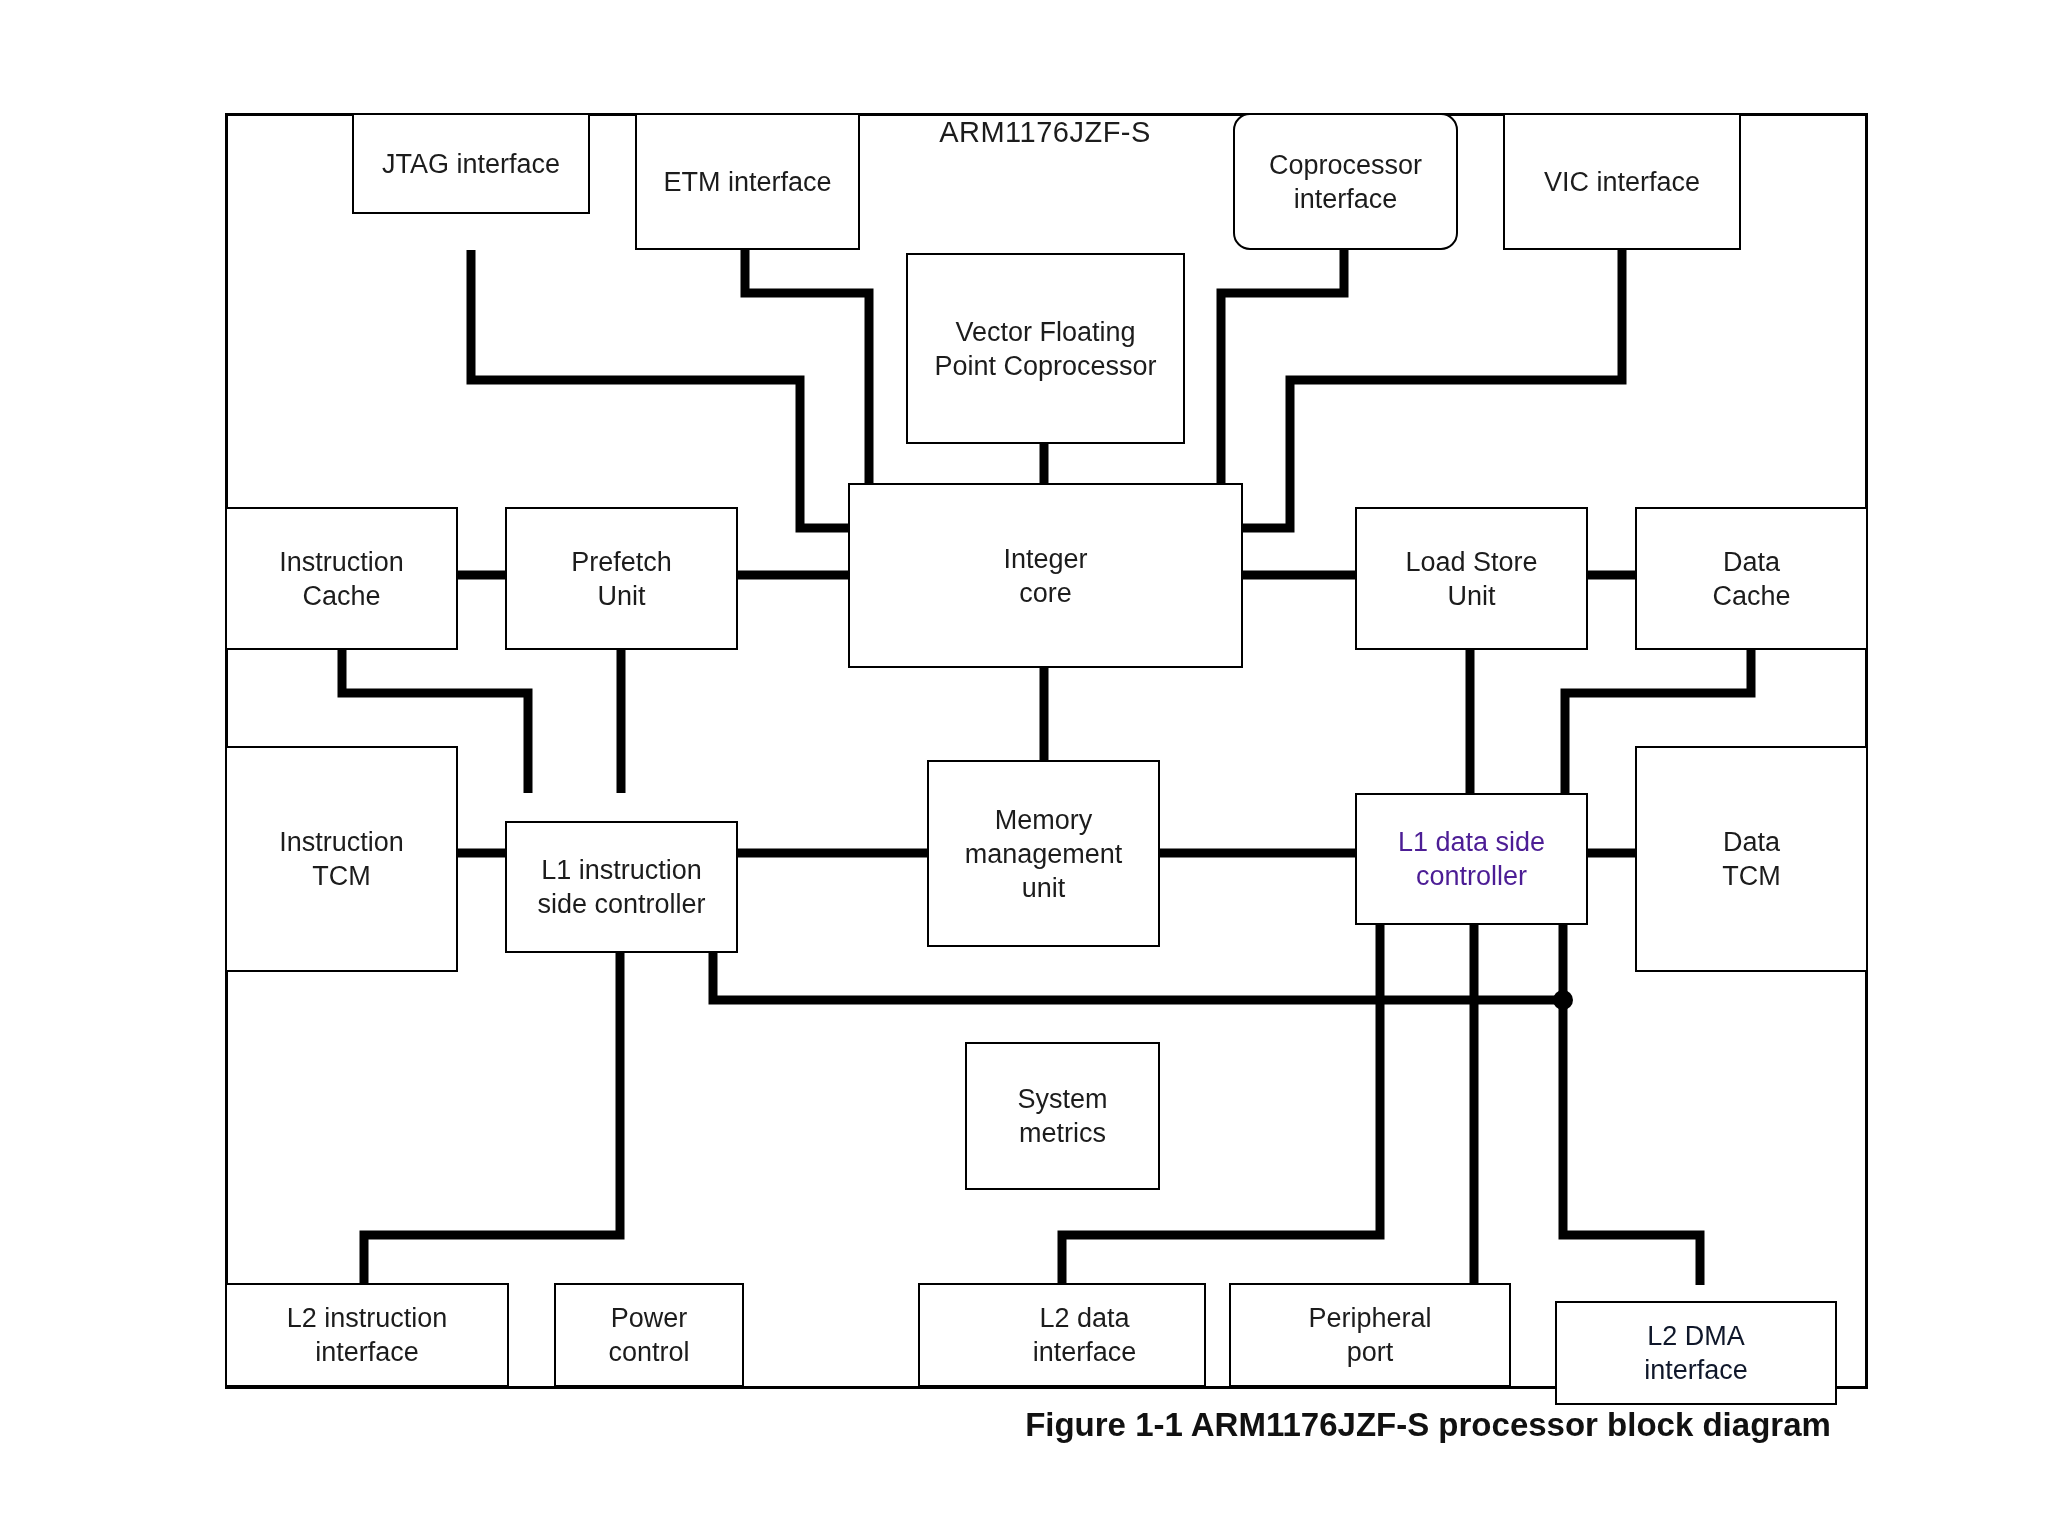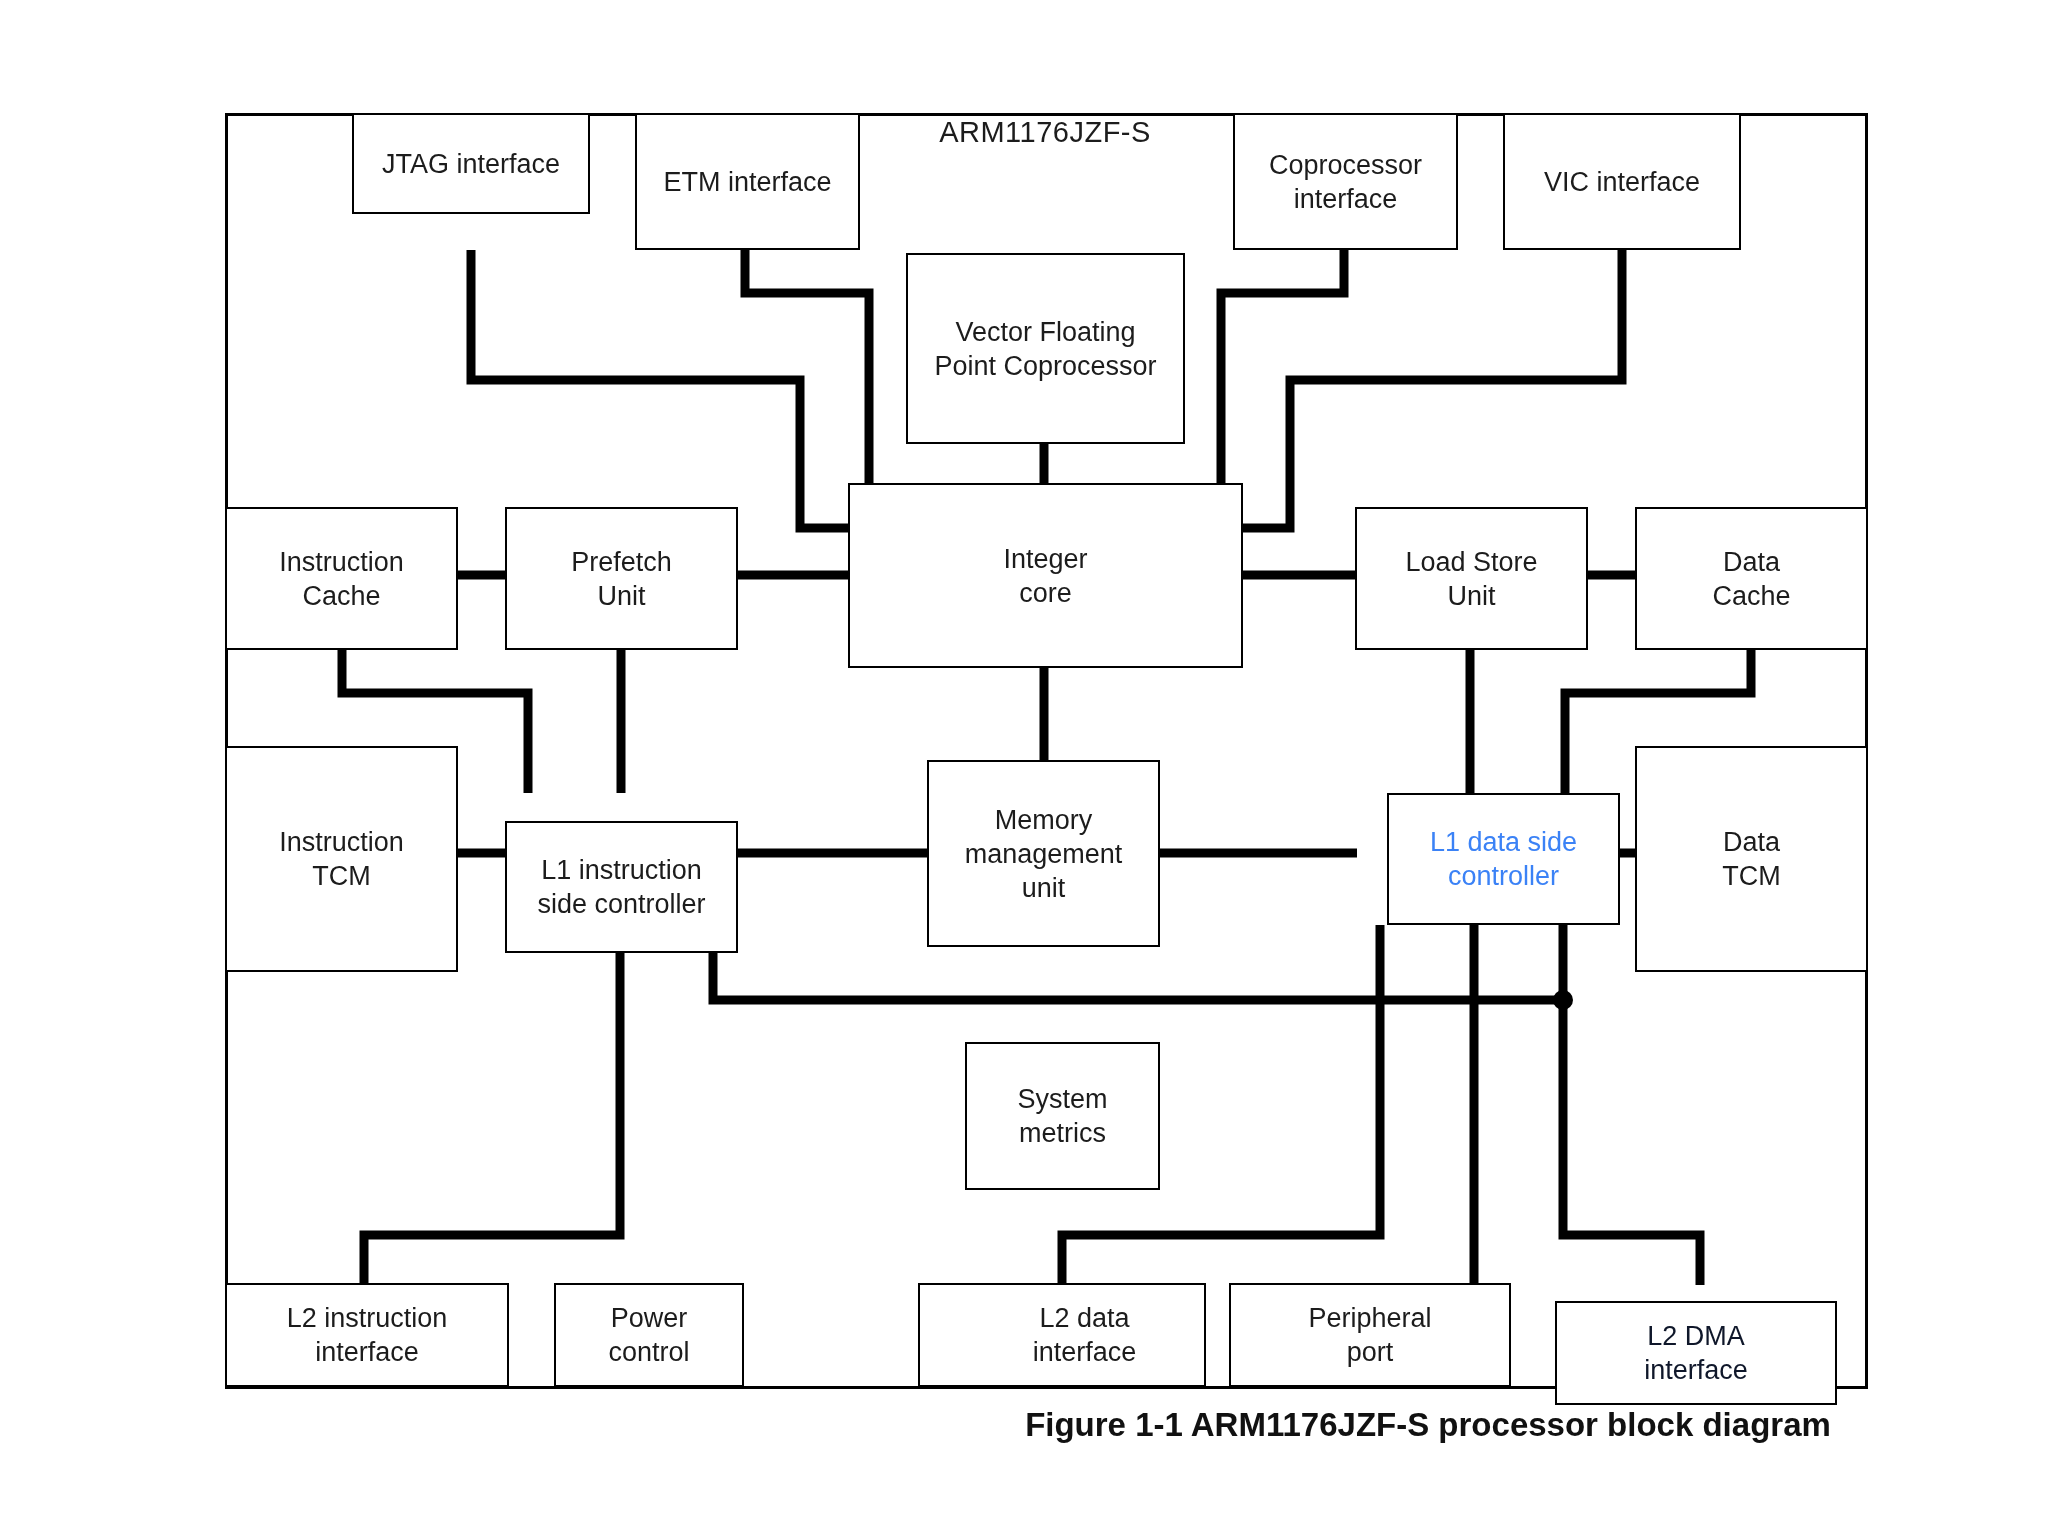--- a/index.html
+++ b/index.html
@@ -87,21 +87,21 @@
       <path d="M1563 925 L1563 1235 L1700 1235 L1700 1285" fill="none" stroke="#000000" stroke-width="9" stroke-linecap="butt" stroke-linejoin="miter"></path>
       <path d="M1380 925 L1380 1235 L1062 1235 L1062 1285" fill="none" stroke="#000000" stroke-width="9" stroke-linecap="butt" stroke-linejoin="miter"></path>
       <path d="M1474 925 L1474 1285" fill="none" stroke="#000000" stroke-width="9" stroke-linecap="butt" stroke-linejoin="miter"></path>
       <circle cx="1563" cy="1000" r="10" fill="#000000"></circle>
     </svg>
   <div id="outer-frame" style="left: 225px; top: 113px; width: 1643px; height: 1276px; border-color: rgb(0, 0, 0);"></div>
   <div id="diagram-title">ARM1176JZF-S</div>
   <div id="blocks">
       <div class="block" style="left: 352px; top: 113px; width: 238px; height: 101px; color: rgb(28, 28, 28);">JTAG interface</div>
       <div class="block" style="left: 635px; top: 113px; width: 225px; height: 137px; color: rgb(28, 28, 28);">ETM interface</div>
-      <div class="block" style="left: 1233px; top: 113px; width: 225px; height: 137px; color: rgb(28, 28, 28);">Coprocessor
+      <div class="block" style="left: 1233px; top: 113px; width: 225px; height: 137px; color: rgb(28, 28, 28); border-radius: 17px;">Coprocessor
 interface</div>
       <div class="block" style="left: 1503px; top: 113px; width: 238px; height: 137px; color: rgb(28, 28, 28);">VIC interface</div>
       <div class="block" style="left: 906px; top: 253px; width: 279px; height: 191px; color: rgb(28, 28, 28);">Vector Floating
 Point Coprocessor</div>
       <div class="block" style="left: 225px; top: 507px; width: 233px; height: 143px; color: rgb(28, 28, 28);">Instruction
 Cache</div>
       <div class="block" style="left: 505px; top: 507px; width: 233px; height: 143px; color: rgb(28, 28, 28);">Prefetch
 Unit</div>
       <div class="block" style="left: 848px; top: 483px; width: 395px; height: 185px; color: rgb(28, 28, 28);">Integer
 core</div>
@@ -109,21 +109,21 @@
 Unit</div>
       <div class="block" style="left: 1635px; top: 507px; width: 233px; height: 143px; color: rgb(28, 28, 28);">Data
 Cache</div>
       <div class="block" style="left: 225px; top: 746px; width: 233px; height: 226px; color: rgb(28, 28, 28);">Instruction
 TCM</div>
       <div class="block" style="left: 505px; top: 793px; width: 233px; height: 132px; color: rgb(28, 28, 28); margin-top: 28px;">L1 instruction
 side controller</div>
       <div class="block" style="left: 927px; top: 760px; width: 233px; height: 187px; color: rgb(28, 28, 28);">Memory
 management
 unit</div>
-      <div class="block" style="left: 1355px; top: 793px; width: 233px; height: 132px; color: #3b82f6; margin-left: 32px;">L1 data side
+      <div class="block" style="left: 1355px; top: 793px; width: 233px; height: 132px; color: #4c1d95;">L1 data side
 controller</div>
       <div class="block" style="left: 1635px; top: 746px; width: 233px; height: 226px; color: rgb(28, 28, 28);">Data
 TCM</div>
       <div class="block" style="left: 965px; top: 1042px; width: 195px; height: 148px; color: rgb(28, 28, 28);">System
 metrics</div>
       <div class="block" style="left: 225px; top: 1283px; width: 284px; height: 104px; color: rgb(28, 28, 28);">L2 instruction
 interface</div>
       <div class="block" style="left: 554px; top: 1283px; width: 190px; height: 104px; color: rgb(28, 28, 28);">Power
 control</div>
       <div class="block" style="left: 918px; top: 1283px; width: 288px; height: 104px; color: rgb(28, 28, 28); padding-left: 45px;">L2 data

